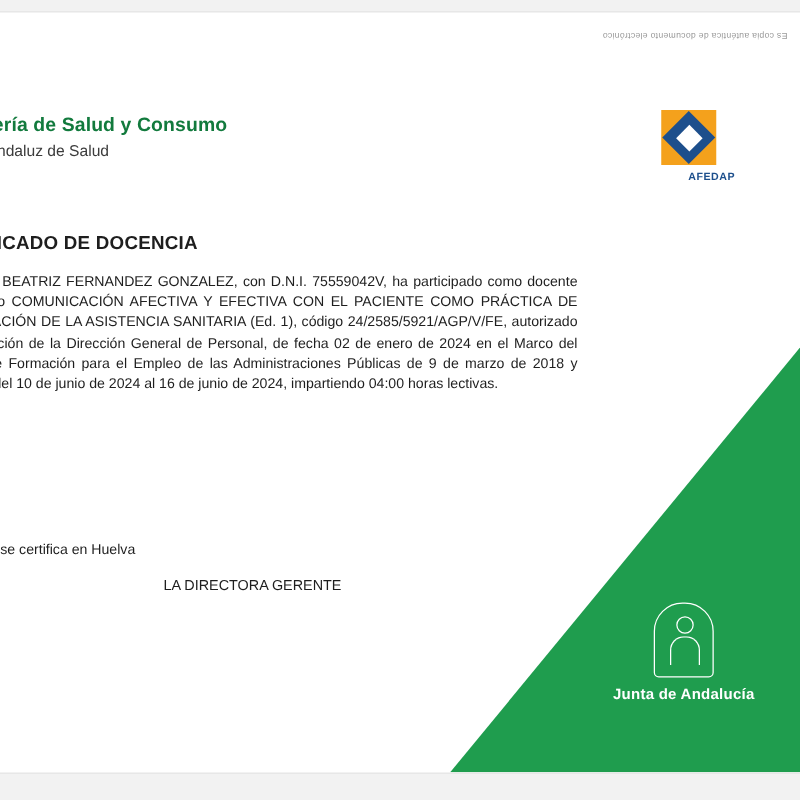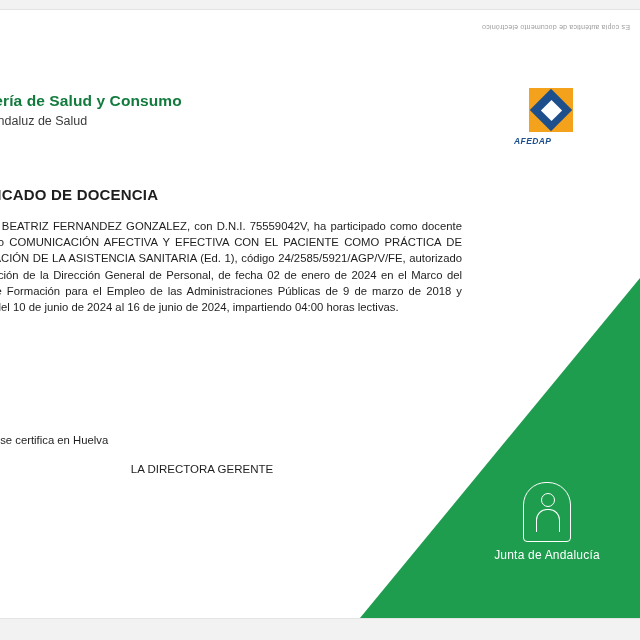--- a/index.html
+++ b/index.html
@@ -63,22 +63,21 @@
     font-size: 12.5px;
     margin: 0;
   }
 
   
   .logo-block {
     position: absolute;
     right: 52px;
     top: 78px;
     width: 74px;
-    text-align: left;
-    font-style: italic;
+    text-align: right;
   }
   .logo-mark {
     width: 44px;
     height: 44px;
     margin: 0 auto;
     position: relative;
   }
   .logo-mark .sq {
     position: absolute;
     inset: 0;
@@ -201,21 +200,21 @@
     top: 26px;
     width: 22px;
     height: 22px;
     margin-left: -11px;
     border: 1.4px solid #ffffff;
     border-bottom: none;
     border-radius: 11px 11px 0 0;
   }
   .ja-text {
     font-size: 12px;
-    font-weight: normal;
+    font-weight: bold;
     letter-spacing: .2px;
   }
 </style>
 </head>
 <body>
 
 <div id="page">
   <div class="sheet">
 
     <div class="side-stamp">Es copia auténtica de documento electrónico</div>

